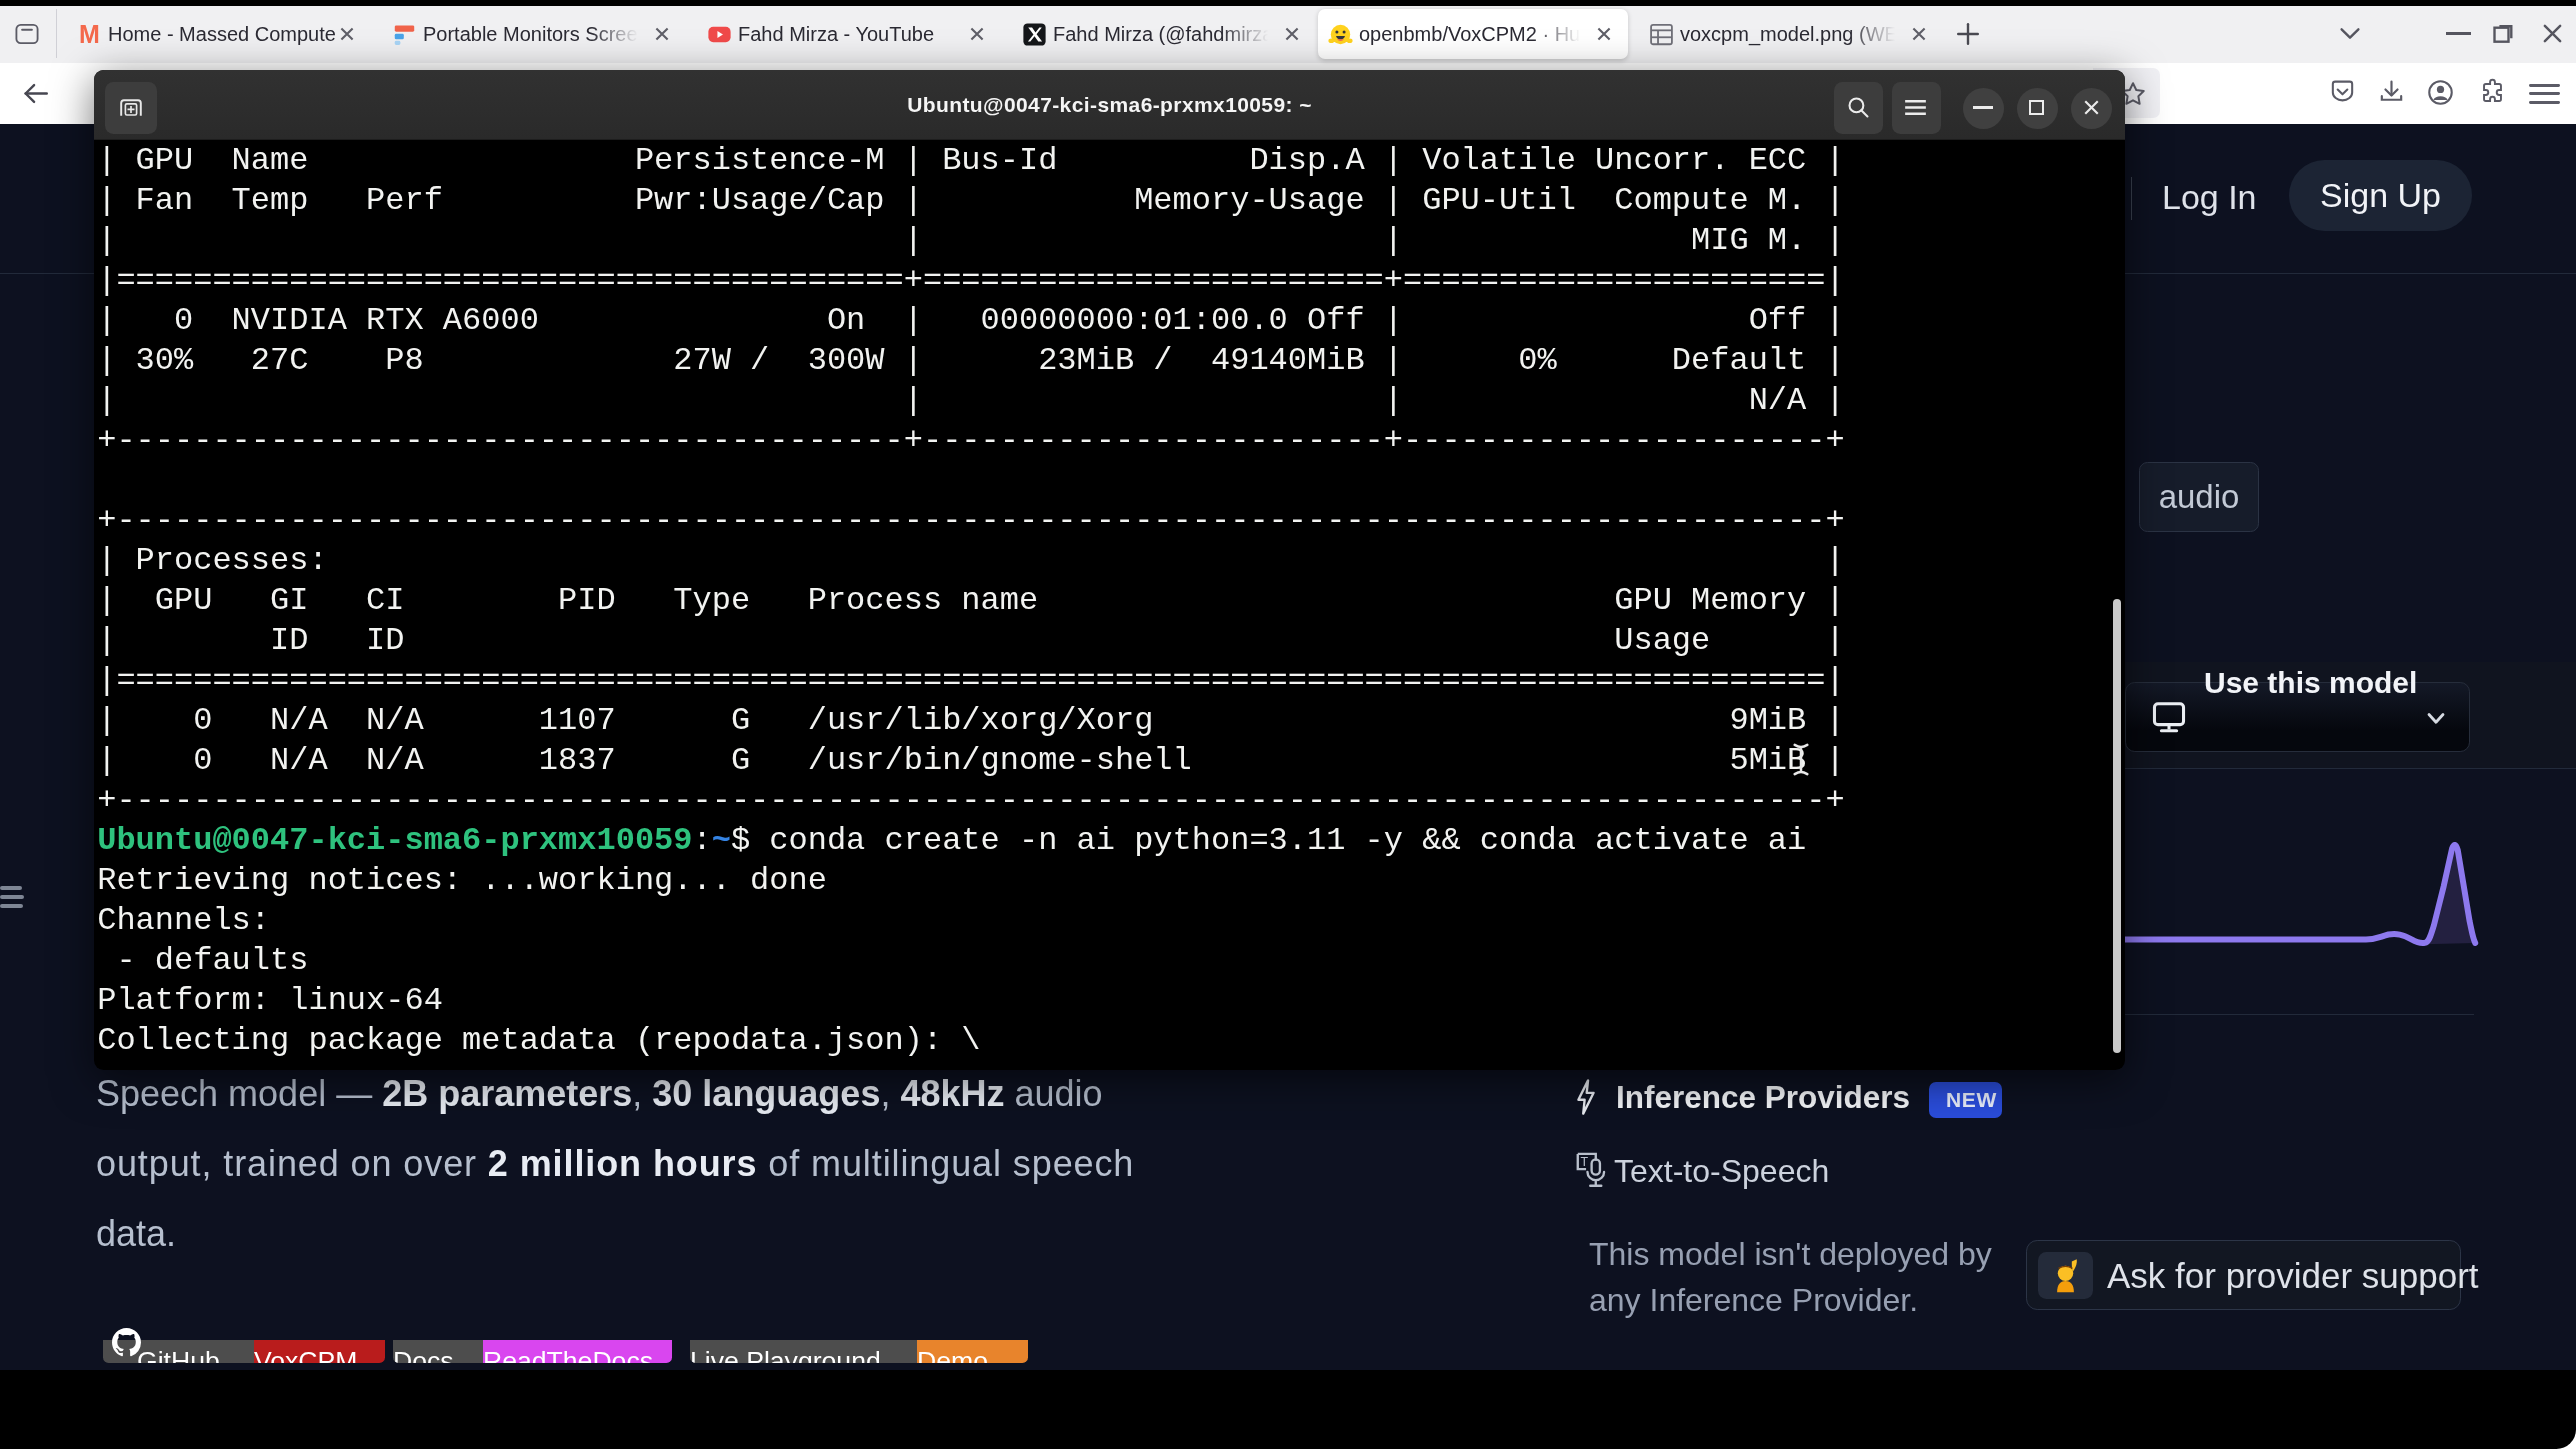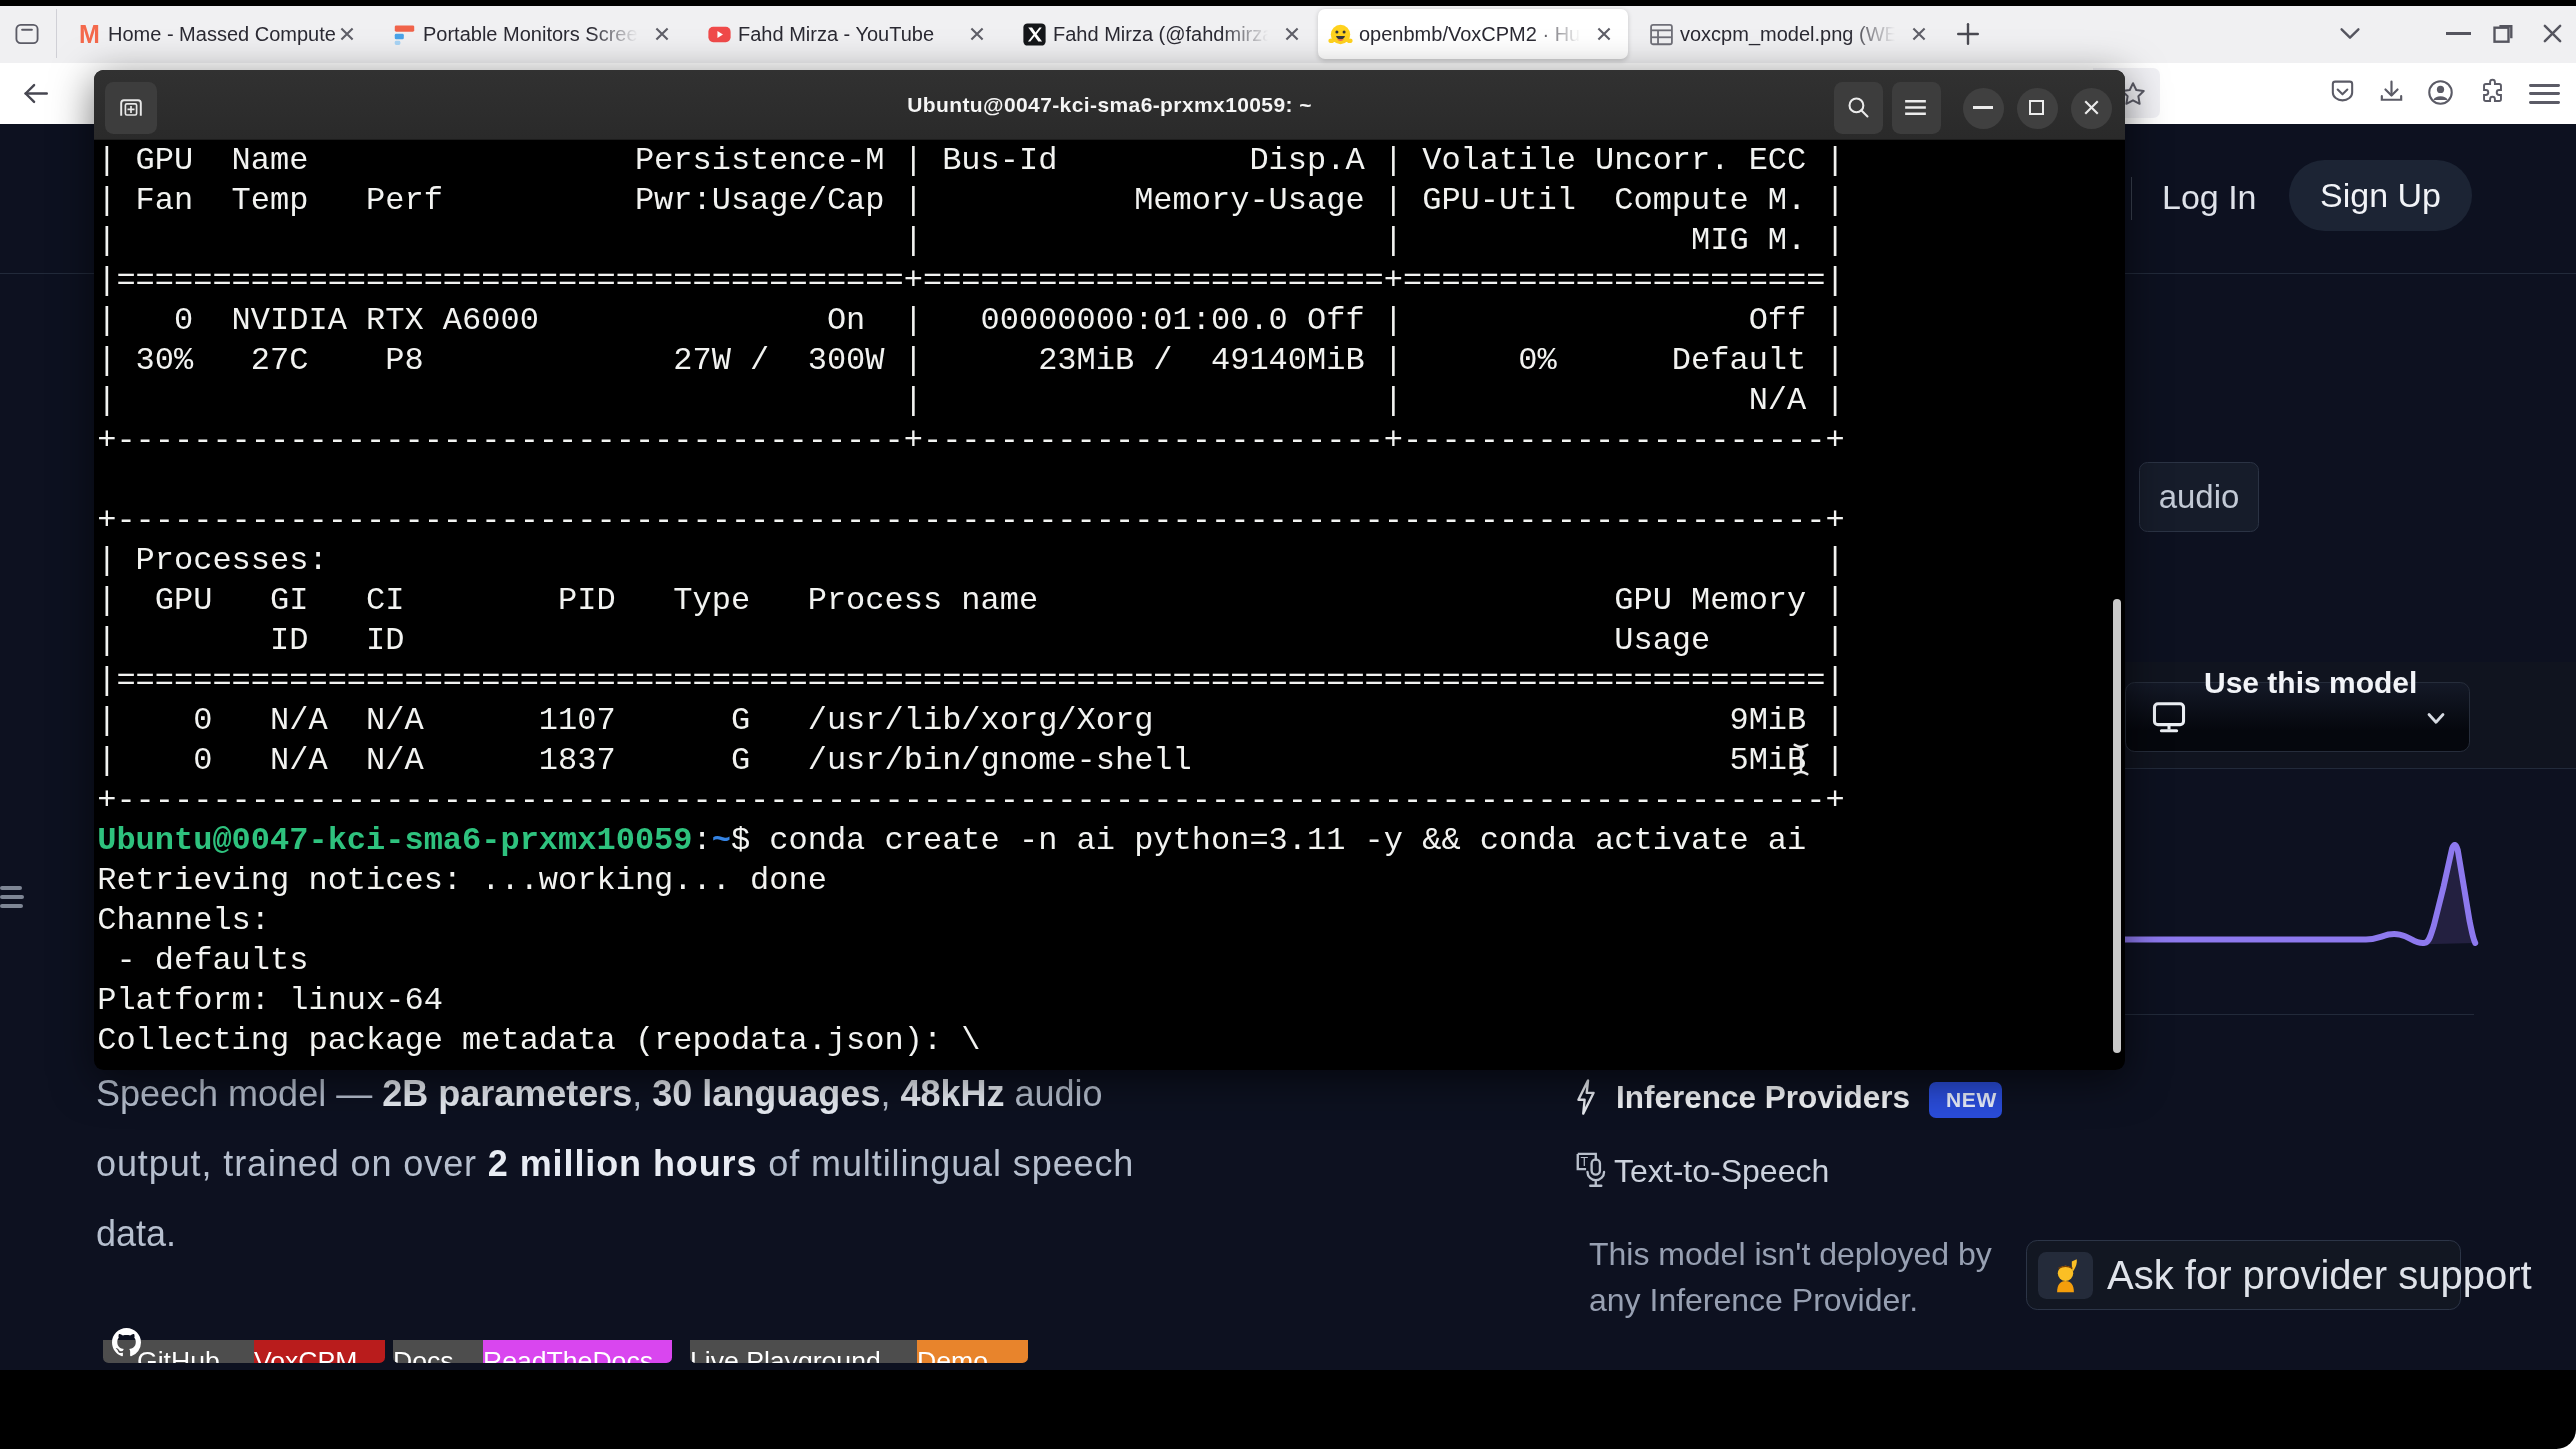--- a/index.html
+++ b/index.html
@@ -190,21 +190,21 @@
 <div class="abs" style="left:1614px;top:1152px;height:38px;line-height:38px;font-size:32px;color:#ccd2dd;">Text-to-Speech</div>
 <div class="abs" style="left:1589px;top:1231px;font-size:32px;line-height:46px;color:#97a0b2;">This model isn't deployed by<br>any Inference Provider.</div>
 <div class="abs" style="left:2026px;top:1240px;width:435px;height:70px;background:#121722;border:1.4px solid #2c3547;border-radius:11.2px;"></div>
 <div class="abs" style="left:2038px;top:1252px;width:55px;height:47px;background:#242b3a;border-radius:8.4px;"></div>
 <svg class="abs" style="left:2048px;top:1257px;" width="35" height="39" viewBox="0 0 50 55">
   <circle cx="25" cy="23" r="11" fill="#fbbf24"></circle>
   <path d="M25 34 C17 34 13 40 13 50 H37 C37 40 33 34 25 34 Z" fill="#f59e0b"></path>
   <path d="M36 20 C40 14 42 8 41 3 L34 6 C34 12 34 16 35 20 Z" fill="#fbbf24"></path>
   <path d="M15 16 Q25 10 35 16" fill="none" stroke="#7c3f00" stroke-width="2"></path>
 </svg>
-<div class="abs" style="left:2107px;top:1242px;height:67px;line-height:67px;font-size:40px;color:#dfe3ea;">Ask for provider support</div>
+<div class="abs" style="left:2107px;top:1242px;height:67px;line-height:67px;font-size:35px;color:#dfe3ea;">Ask for provider support</div>
 
 <div class="abs" style="left:96px;top:1059px;width:1400px;font-size:36px;line-height:70px;color:#b6bfce;">Speech model — <b style="color:#e8ecf3;">2B parameters</b>, <b style="color:#e8ecf3;">30 languages</b>, <b style="color:#e8ecf3;">48kHz</b> audio<br><span style="letter-spacing:0.9px;">output, trained on over <b style="color:#e8ecf3;">2 million hours</b> of multilingual speech</span><br>data.</div>
 
 <style>
   .bdg { position:absolute; top:1320px; height:43px; border-radius:5.6px; overflow:hidden; display:flex; font-size:26.6px; color:#fff; }
   .bdg span { display:block; height:43px; line-height:43px; white-space:nowrap; text-align:left;margin-top:20px; }
 </style>
 <div class="bdg" style="left:103px;">
   <span style="background:#4d4d4d;width:151px;padding-left:34px;">GitHub</span>
     <span style="background:#b91c1c;width:131px;">VoxCPM</span>

